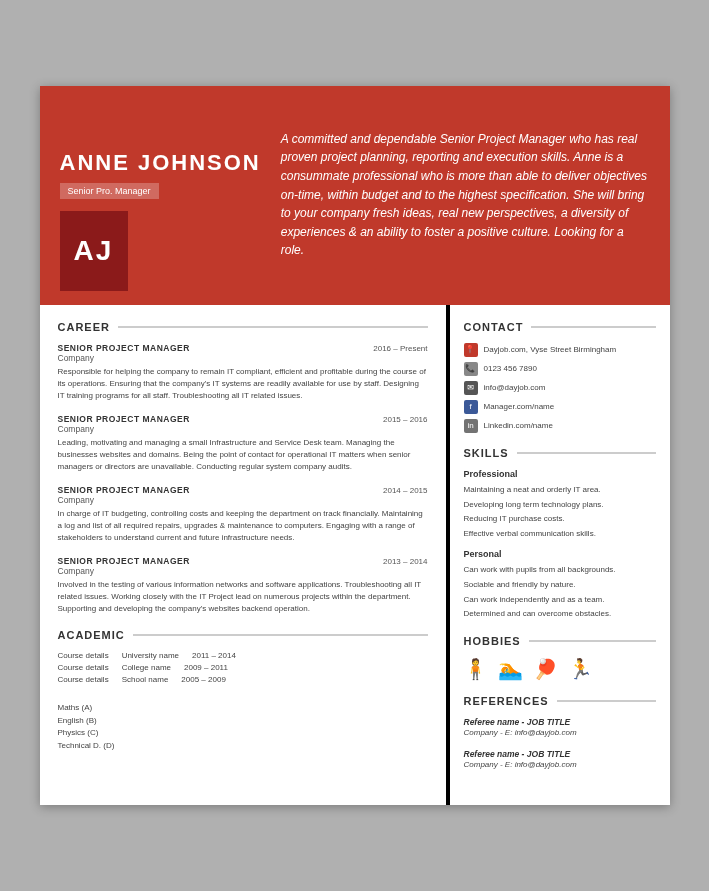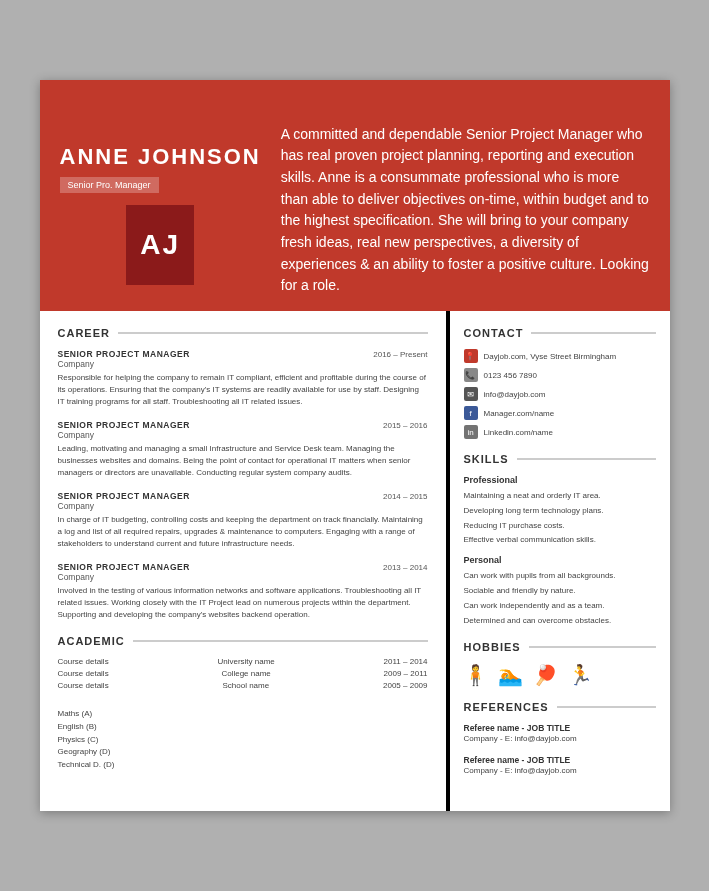--- a/index.html
+++ b/index.html
@@ -20,21 +20,20 @@
     .header {
       background: #c0392b;
       padding: 18px 20px 14px 20px;
       display: flex;
       align-items: flex-start;
     }
     .header-left {
       min-width: 130px;
       display: flex;
       flex-direction: column;
-      align-items: center;
       margin-top: 46px;
     }
     .name-title-area {
       width: 100%;
     }
     .name-title-area h1 {
       color: #fff;
       font-size: 22px;
       font-weight: bold;
       letter-spacing: 2px;
@@ -61,22 +60,23 @@
       letter-spacing: 2px;
       margin-top: 4px;
     }
     .header-right {
       flex: 1;
       padding-left: 20px;
       padding-top: 26px;
     }
     .header-right p {
       color: #fff;
-      font-size: 14px;
+      font-size: 12px;
       line-height: 1.55;
+      font-style: italic;
     }
     
     .main-content {
       display: flex;
       padding: 0;
     }
     .left-col {
       flex: 1;
       padding: 16px 18px 16px 18px;
       border-right: 4px solid #000000;
@@ -140,22 +140,22 @@
       color: #444;
       line-height: 1.5;
     }
     
     .academic-table {
       width: 100%;
       margin-bottom: 8px;
     }
     .academic-row {
       display: flex;
-      justify-content: space-between;
       margin-bottom: 3px;
+      gap: 13px;
     }
     .academic-row span {
       font-size: 8px;
       color: #444;
     }
     .academic-subjects {
       margin-top: 18px;
     }
     .academic-subjects p {
       font-size: 8px;
@@ -209,20 +209,21 @@
       gap: 10px;
       margin-top: 6px;
     }
     .hobby-icon {
       font-size: 20px;
       color: #c0392b;
     }
     
     .reference-entry {
       margin-bottom: 10px;
+      font-style: italic;
     }
     .reference-name {
       font-size: 8.5px;
       font-weight: bold;
       color: #333;
     }
     .reference-detail {
       font-size: 8px;
       color: #444;
       line-height: 1.5;
@@ -310,21 +311,20 @@
         <div class="academic-row">
           <span>Course details</span>
           <span>School name</span>
           <span>2005 – 2009</span>
         </div>
       </div>
       <div class="academic-subjects">
         <p>Maths (A)</p>
         <p>English (B)</p>
         <p>Physics (C)</p>
-        <p>Geography (D)</p>
         <p>Technical D. (D)</p>
       </div>
     </div>
 
     <div class="right-col">
 
       <div class="section-header">
         <h2>CONTACT</h2>
         <div class="section-line"></div>
       </div>

